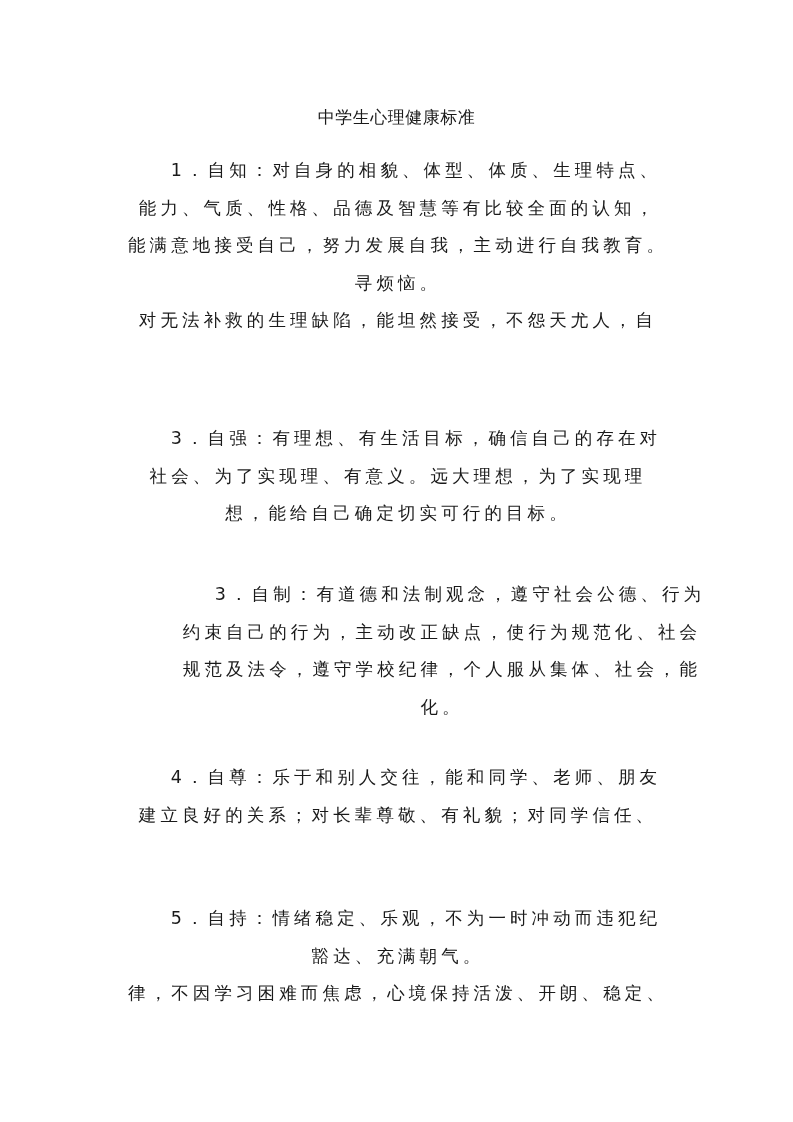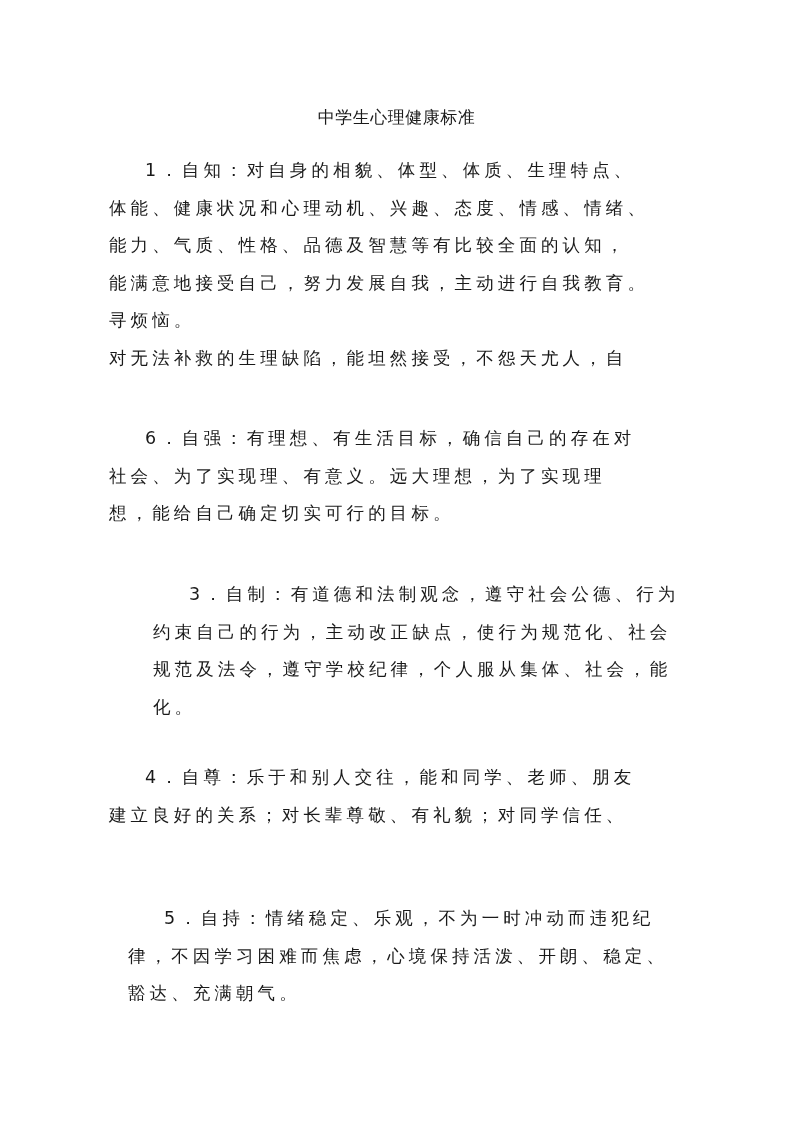--- a/index.html
+++ b/index.html
@@ -1,55 +1,54 @@
 <!DOCTYPE html>
 <html><head>
   <meta charset="utf-8">
   <style>
     html, body { margin: 0; padding: 0; background: #ffffff; }
     body { width: 793px; height: 1122px; position: relative; overflow: hidden;
            font-family: "DejaVu Sans", "Liberation Sans", sans-serif; color: #1a1a1a; }
     .title { position: absolute; left: 0; width: 793px; top: 104px; text-align: center;
              font-size: 17px; line-height: 26px; letter-spacing: 0.5px; }
-    .para { position: absolute; left: 109px; width: 560px; }
+    .para { position: absolute; left: 118px; width: 560px; text-align: center; }
     .line { display: block; height: 37.5px; line-height: 37.5px; font-size: 17.5px;
             white-space: nowrap; letter-spacing: 4.1px; }
     .line.first { text-indent: 36px; }
   </style>
 </head>
 <body>
 
 <div>
   <div class="title">中学生心理健康标准</div>
 
   <div class="para" style="top:152px;">
     <span class="line first">1．自知：对自身的相貌、体型、体质、生理特点、</span>
-    <span class="line">体能、健康状况和心理动机、兴趣、态度、情感、情绪、</span>
     <span class="line">能力、气质、性格、品德及智慧等有比较全面的认知，</span>
     <span class="line">能满意地接受自己，努力发展自我，主动进行自我教育。</span>
     <span class="line">寻烦恼。</span>
     <span class="line">对无法补救的生理缺陷，能坦然接受，不怨天尤人，自</span>
   </div>
 
   <div class="para" style="top:420px;">
-    <span class="line first">6．自强：有理想、有生活目标，确信自己的存在对</span>
+    <span class="line first">3．自强：有理想、有生活目标，确信自己的存在对</span>
     <span class="line">社会、为了实现理、有意义。远大理想，为了实现理</span>
     <span class="line">想，能给自己确定切实可行的目标。</span>
   </div>
 
   <div class="para" style="top:576px;margin-left:44px;">
     <span class="line first">3．自制：有道德和法制观念，遵守社会公德、行为</span>
     <span class="line">约束自己的行为，主动改正缺点，使行为规范化、社会</span>
     <span class="line">规范及法令，遵守学校纪律，个人服从集体、社会，能</span>
     <span class="line">化。</span>
   </div>
 
   <div class="para" style="top:759px;">
     <span class="line first">4．自尊：乐于和别人交往，能和同学、老师、朋友</span>
     <span class="line">建立良好的关系；对长辈尊敬、有礼貌；对同学信任、</span>
   </div>
 
-  <div class="para" style="top:900px;margin-left:19px;">
+  <div class="para" style="top:900px;">
     <span class="line first">5．自持：情绪稳定、乐观，不为一时冲动而违犯纪</span>
+    <span class="line">豁达、充满朝气。</span>
     <span class="line">律，不因学习困难而焦虑，心境保持活泼、开朗、稳定、</span>
-    <span class="line">豁达、充满朝气。</span>
   </div>
 </div>
 
 </body></html>

